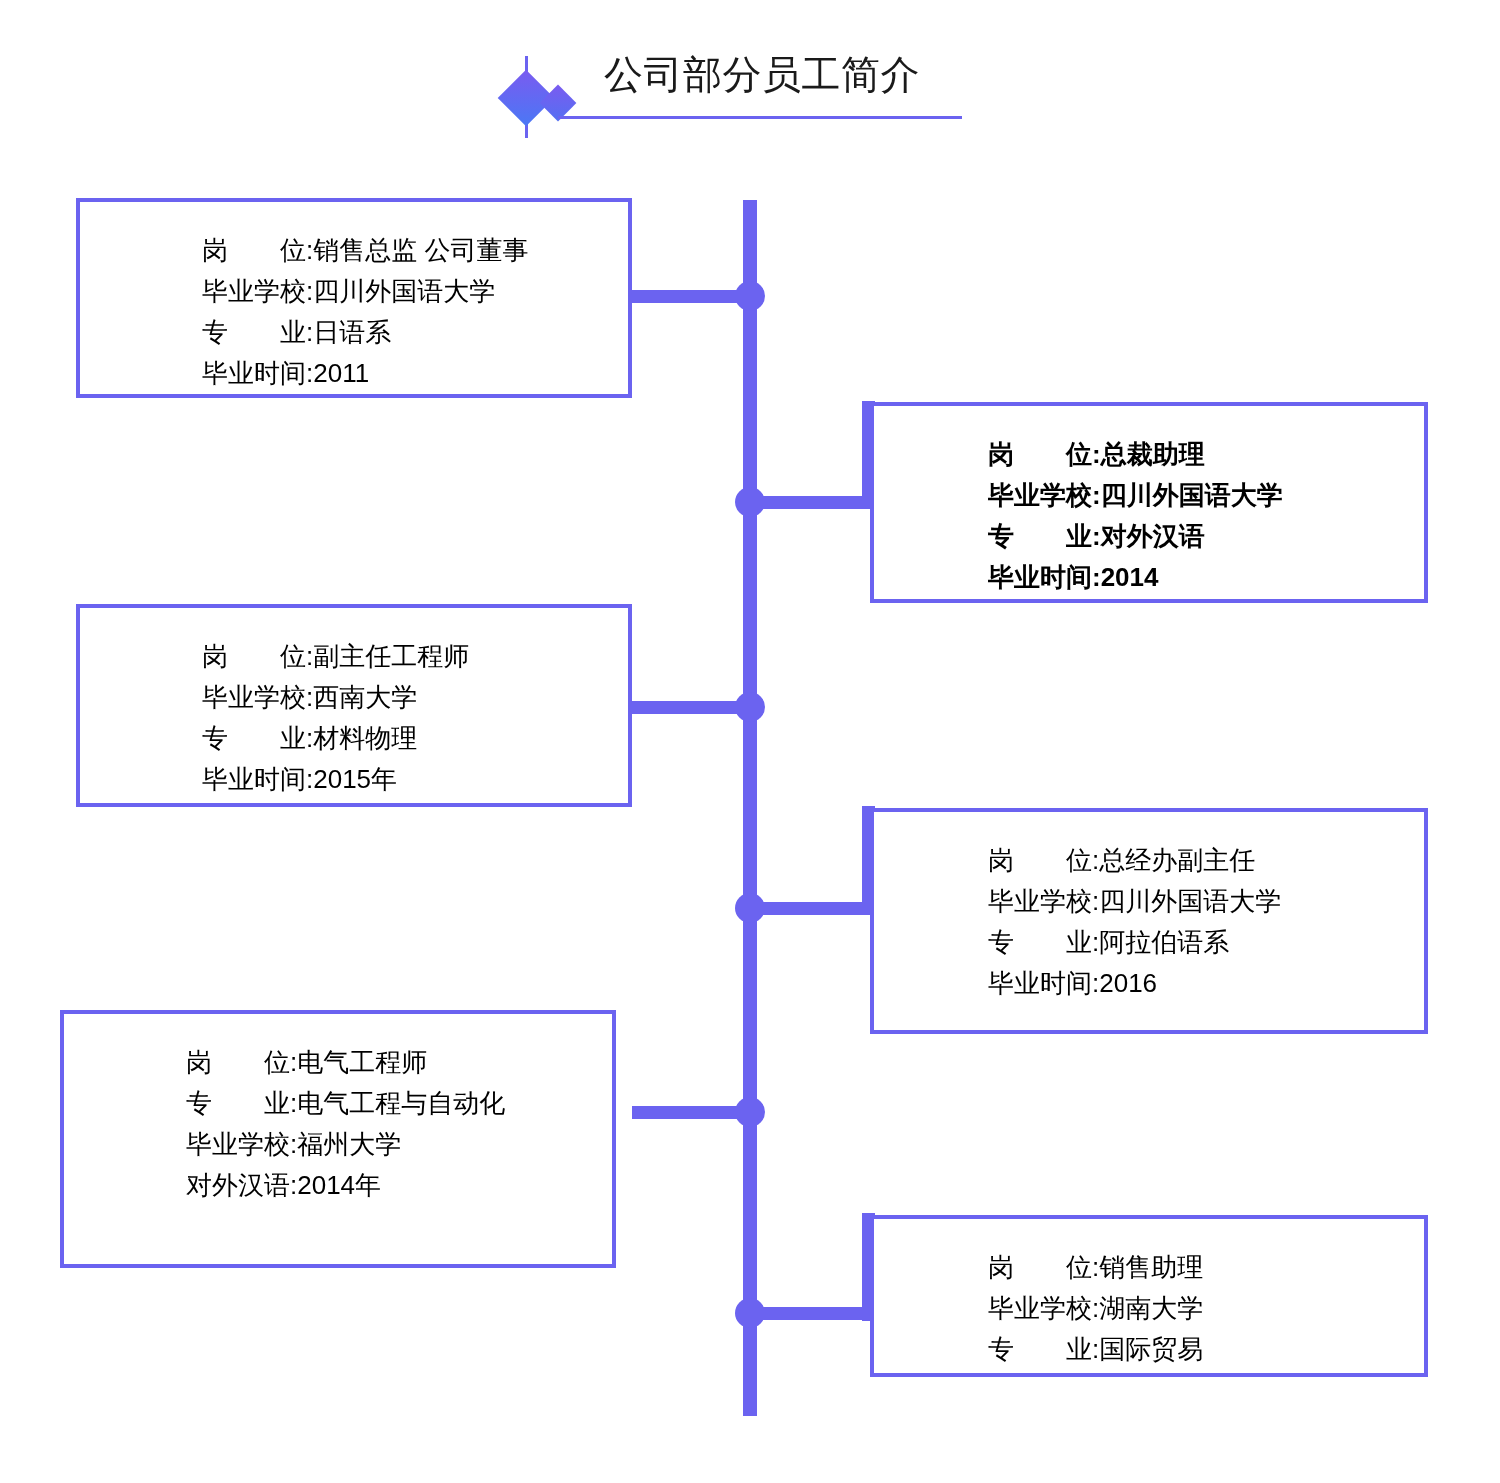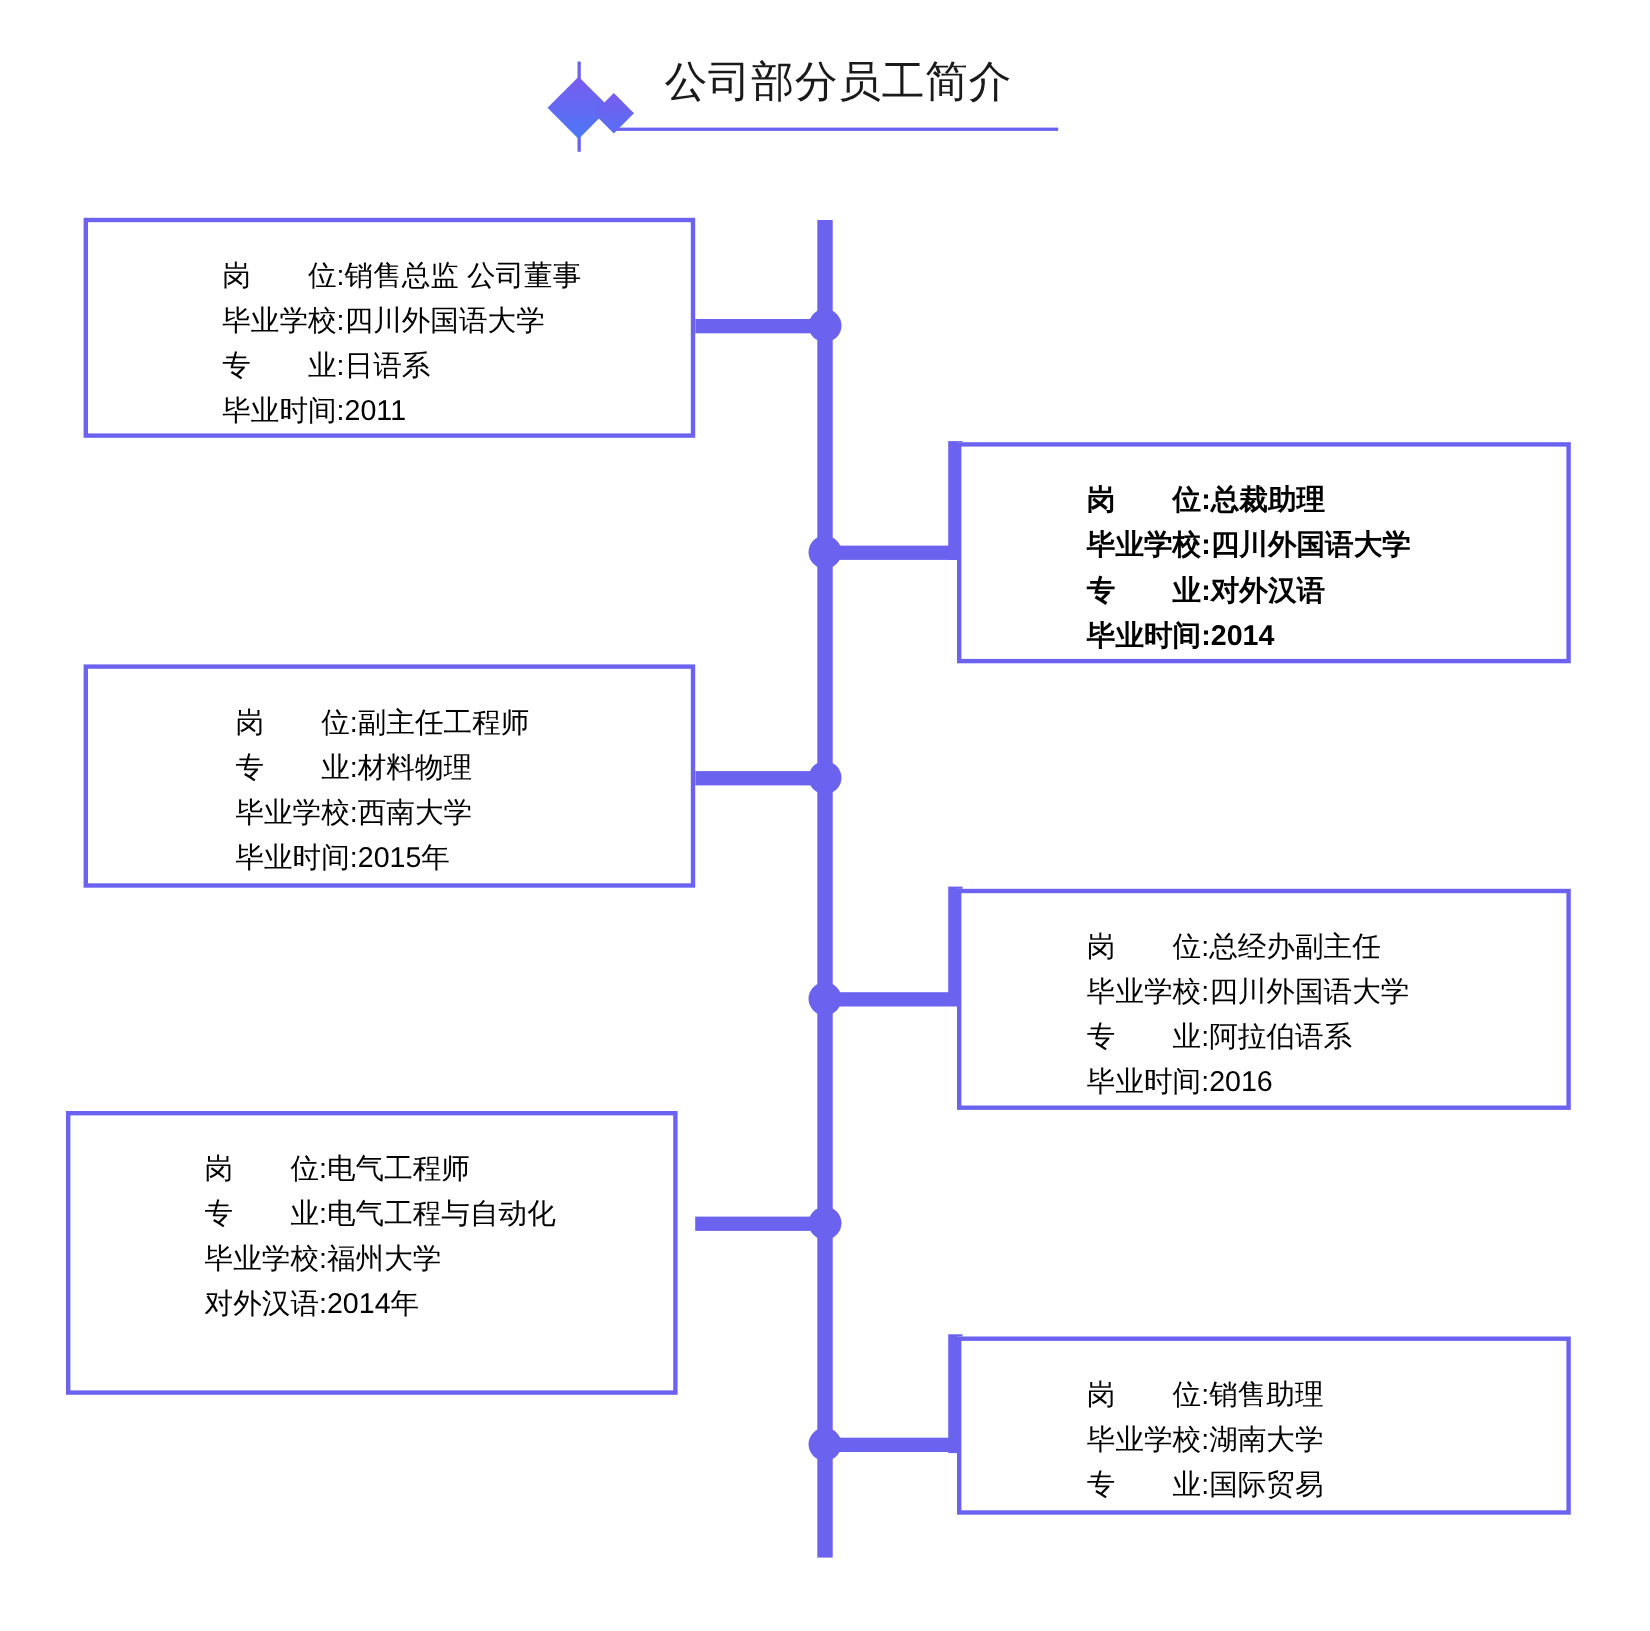--- a/index.html
+++ b/index.html
@@ -186,30 +186,30 @@
 
   <div class="card right" style="left:870px; top:402px; width:558px; height:201px;font-weight:bold;">
     <div class="card-inner">
       <div class="row">岗　　位:总裁助理</div>
       <div class="row">毕业学校:四川外国语大学</div>
       <div class="row">专　　业:对外汉语</div>
       <div class="row">毕业时间:2014</div>
     </div>
   </div>
 
-  <div class="card left" style="left:76px; top:604px; width:556px; height:203px;padding-left:12px;">
+  <div class="card left" style="left:76px; top:604px; width:556px; height:203px;">
     <div class="card-inner">
       <div class="row">岗　　位:副主任工程师</div>
+      <div class="row">毕业学校:西南大学</div>
       <div class="row">专　　业:材料物理</div>
-      <div class="row">毕业学校:西南大学</div>
       <div class="row">毕业时间:2015年</div>
     </div>
   </div>
 
-  <div class="card right" style="left:870px; top:808px; width:558px; height:201px;">
+  <div class="card right" style="left:870px; top:808px; width:558px; height:226px;">
     <div class="card-inner">
       <div class="row">岗　　位:总经办副主任</div>
       <div class="row">毕业学校:四川外国语大学</div>
       <div class="row">专　　业:阿拉伯语系</div>
       <div class="row">毕业时间:2016</div>
     </div>
   </div>
 
   <div class="card left" style="left:60px; top:1010px; width:556px; height:258px;">
     <div class="card-inner">

